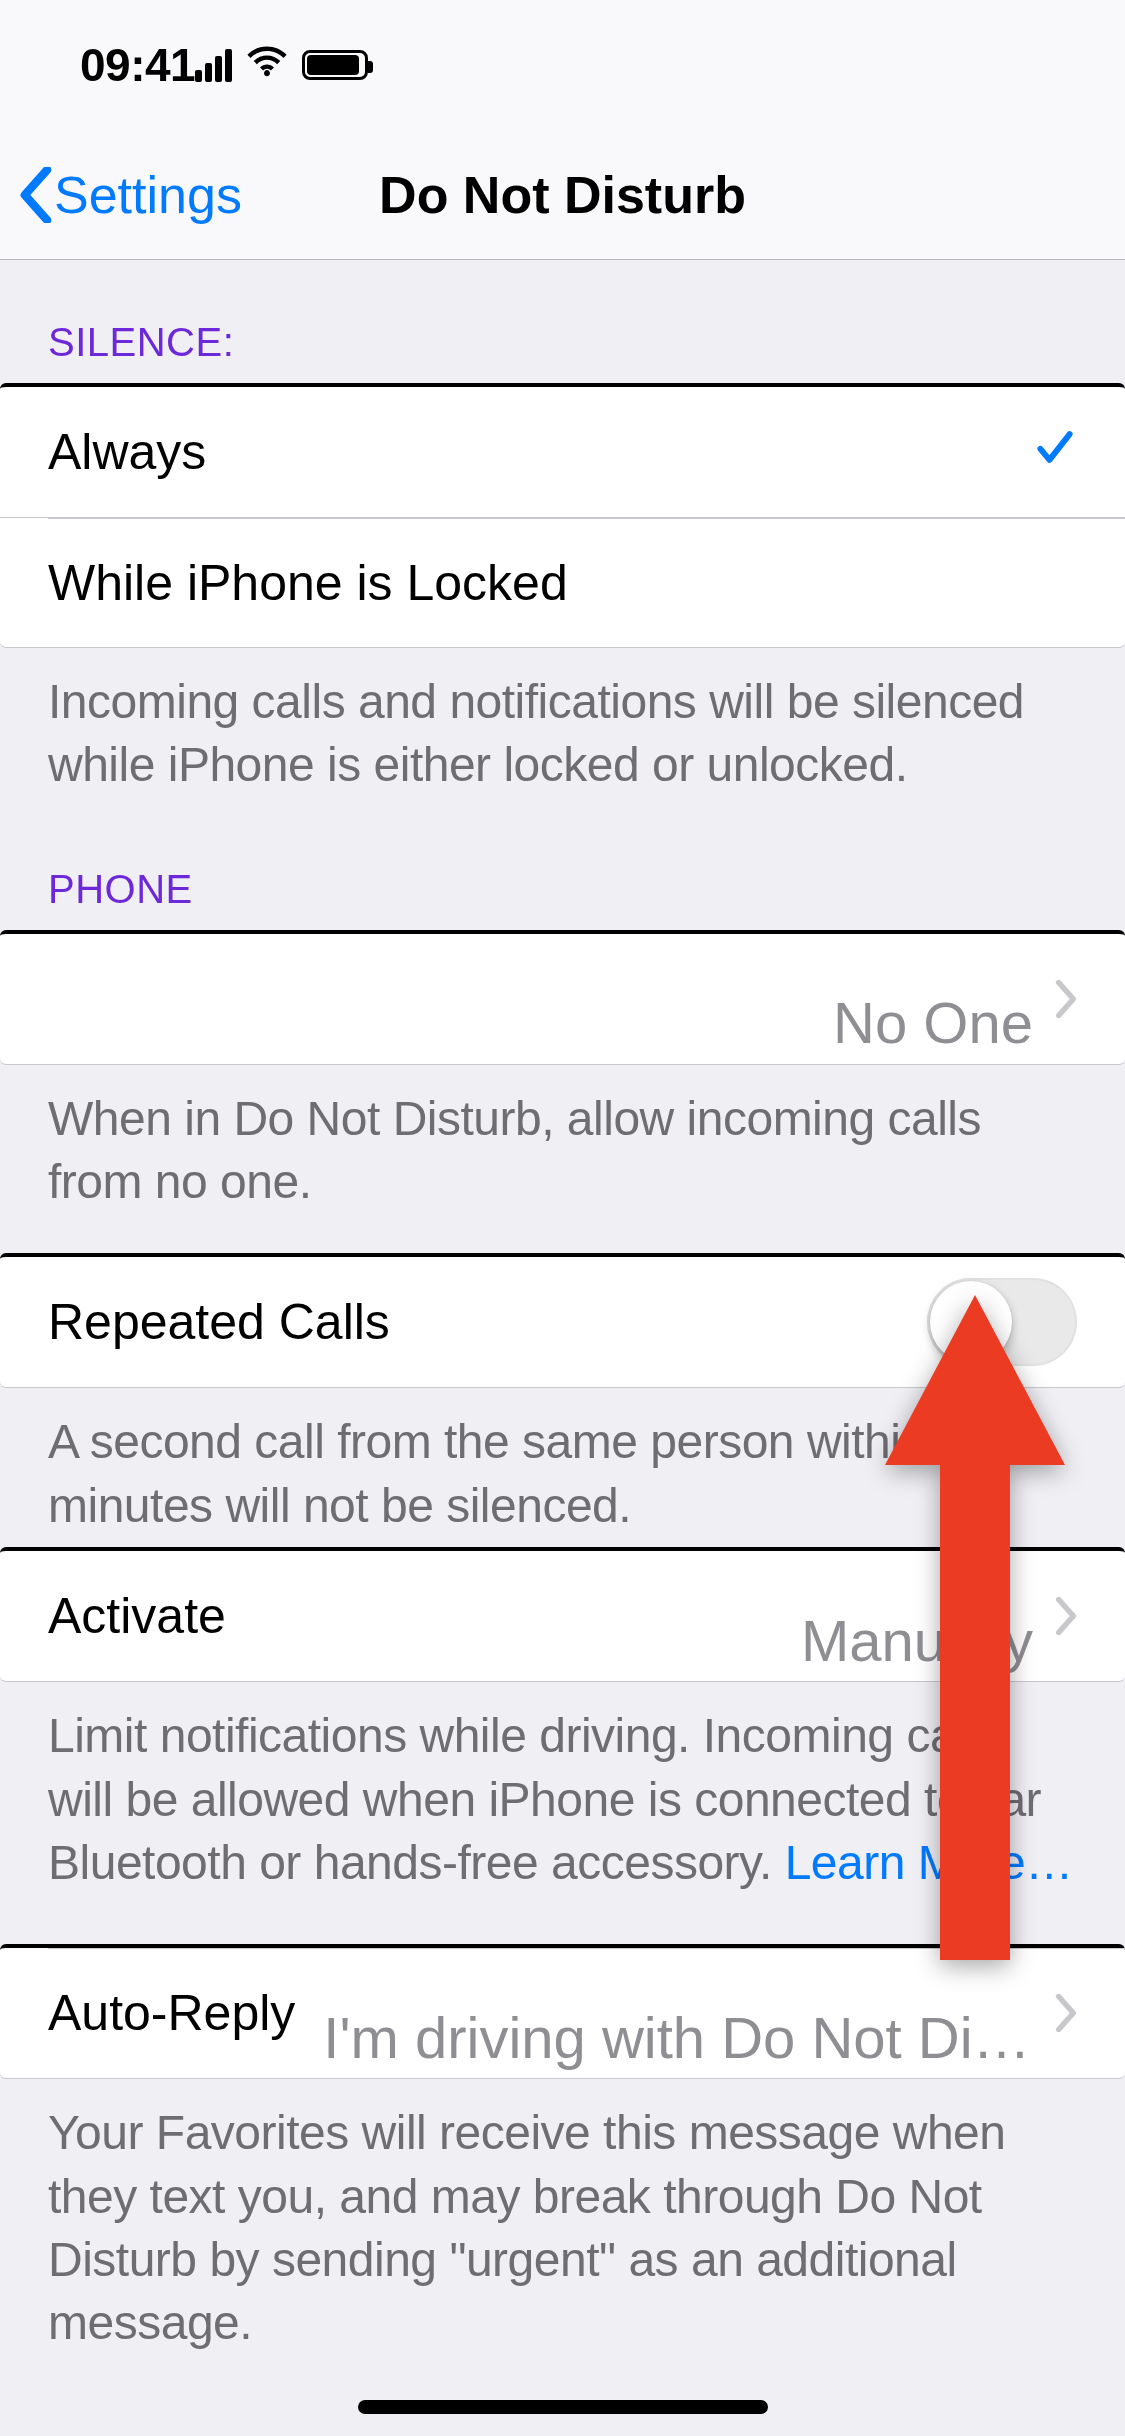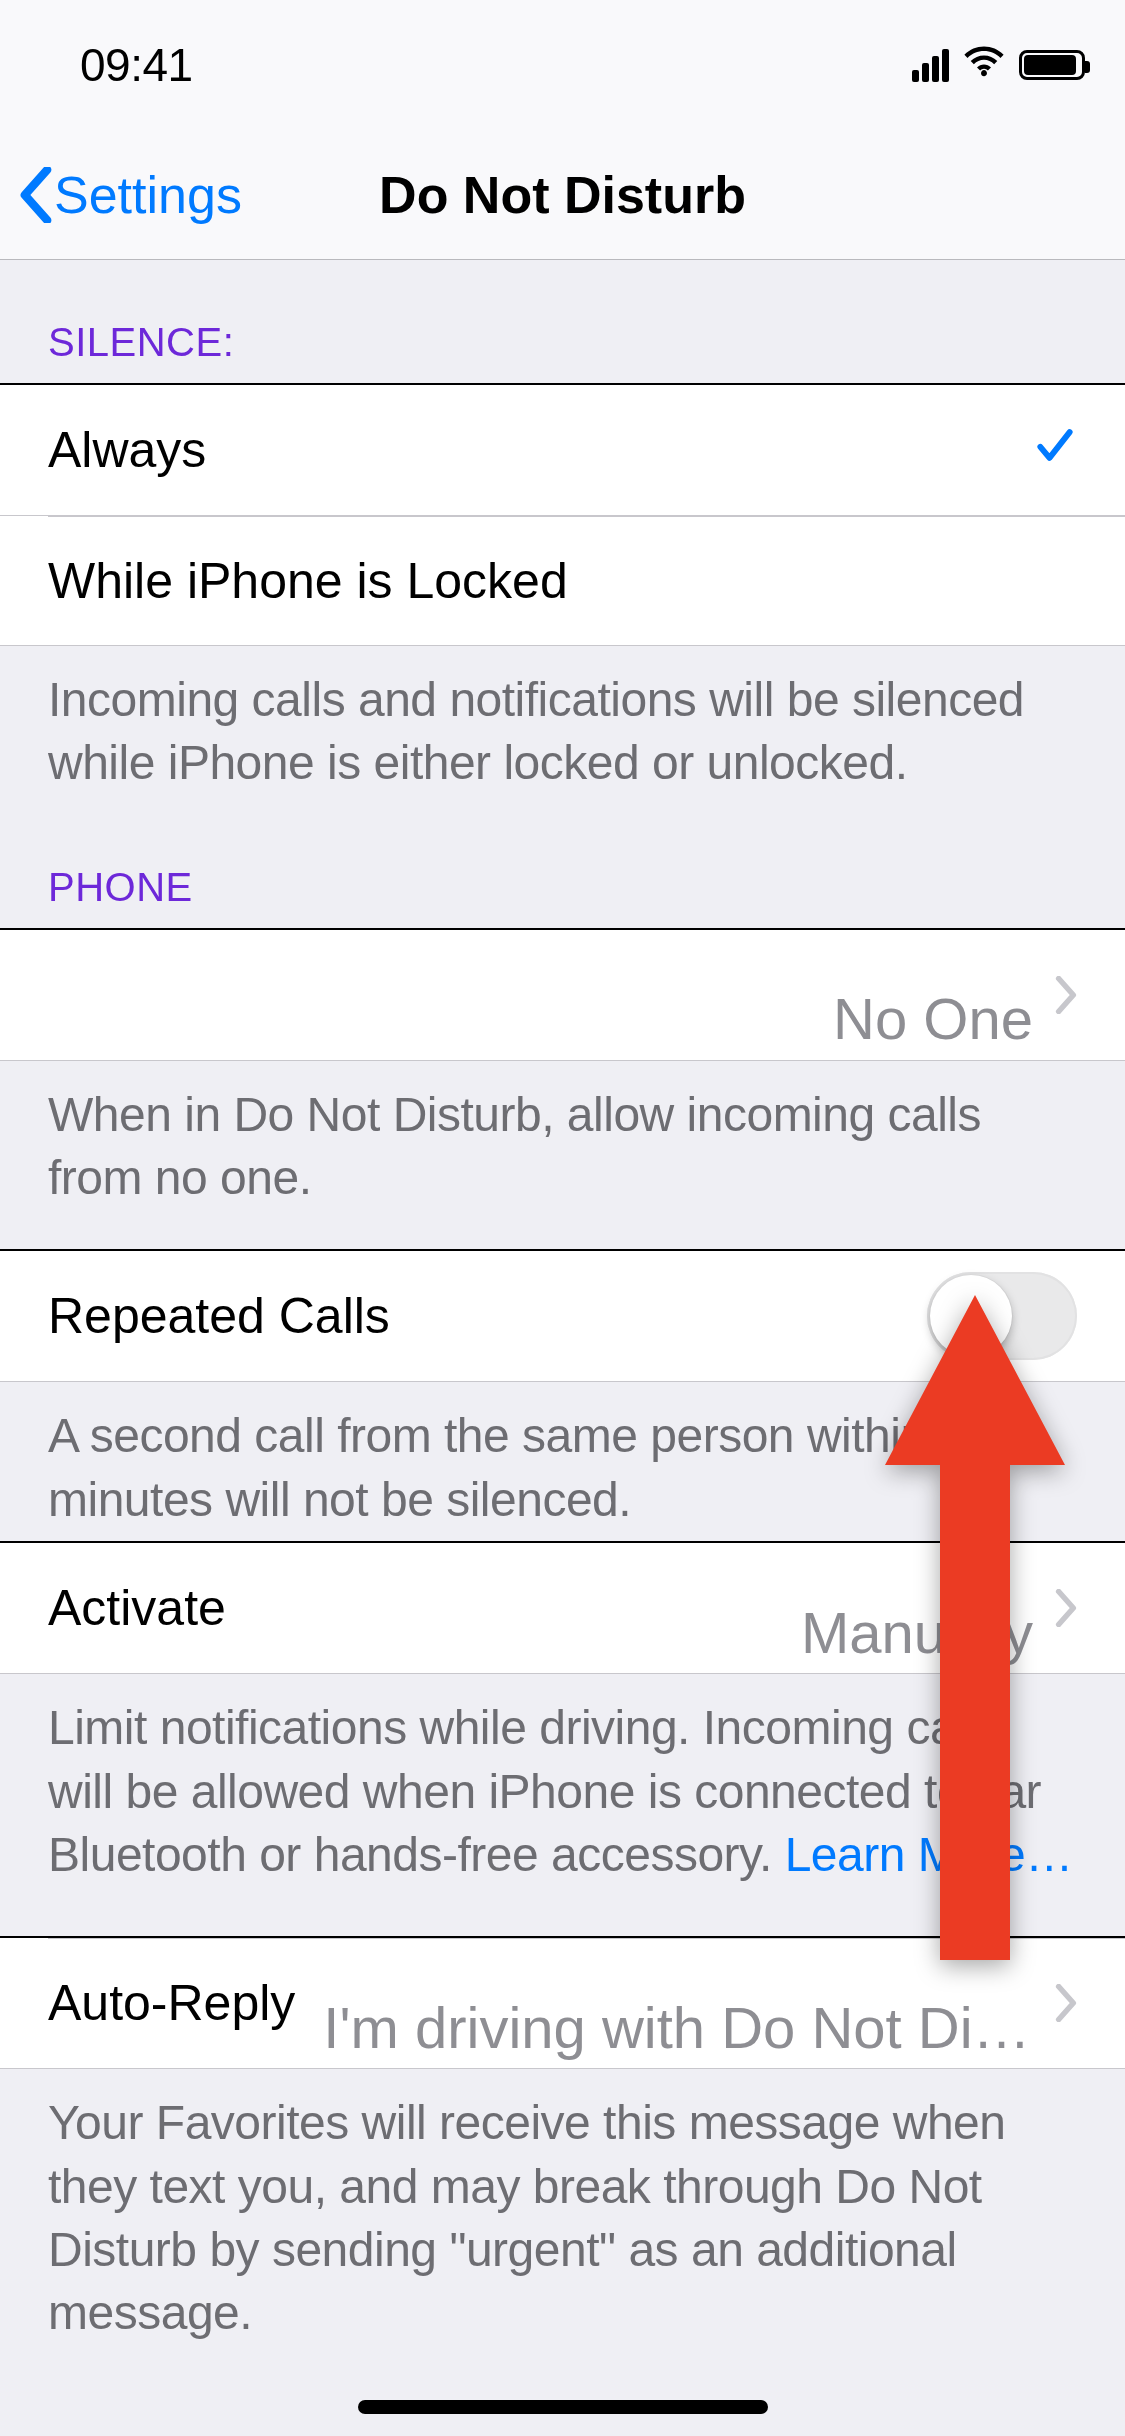--- a/index.html
+++ b/index.html
@@ -11,24 +11,23 @@
     color: #000;
     overflow: hidden;
     position: relative;
   }
 
   
   .status-bar {
     height: 130px;
     display: flex;
     align-items: center;
-    justify-content: space-between;
     padding: 0 40px 0 80px;
     background: #f9f9fb;
-    font-weight: 400;
+    font-weight: 700;
   }
   .status-time { font-size: 46px; letter-spacing: -0.5px; }
   .status-icons { display: flex; align-items: center; gap: 14px; }
   .cell-bars { display: flex; align-items: flex-end; gap: 3px; }
   .cell-bars span { width: 7px; background: #000; border-radius: 2px; }
   .cell-bars span:nth-child(1){height:12px}
   .cell-bars span:nth-child(2){height:19px}
   .cell-bars span:nth-child(3){height:26px}
   .cell-bars span:nth-child(4){height:33px}
   .wifi-ic svg { width: 42px; height: 42px; }
@@ -80,22 +79,23 @@
     font-size: 48px;
     color: #6d6d72;
     padding: 22px 48px 10px 48px;
     line-height: 1.32;
     letter-spacing: -0.5px;
   }
   .section-footer a { color:#007aff; text-decoration:none;margin-top:23px; }
 
   .cell-group {
     background: #fff;
-    border-top: 2px solid #000000;
+    border-top: 4px solid #000000;
     border-bottom: 1px solid #c8c7cc;
+    border-radius: 6px;
   }
   .cell {
     min-height: 130px;
     display: flex;
     align-items: center;
     padding: 0 48px;
     font-size: 50px;
     position: relative;
     border-top: 1px solid #c8c7cc;
   }

